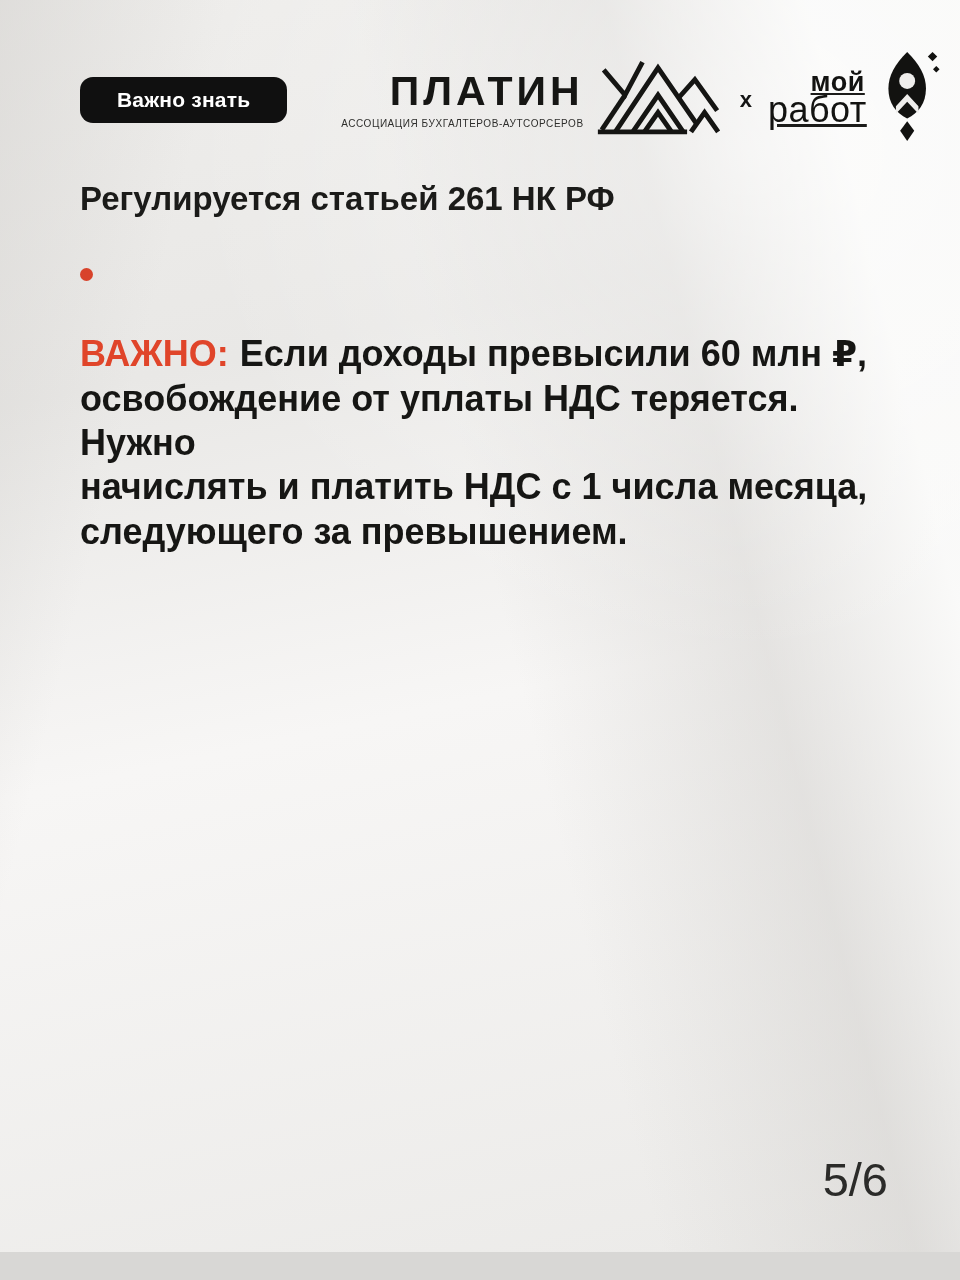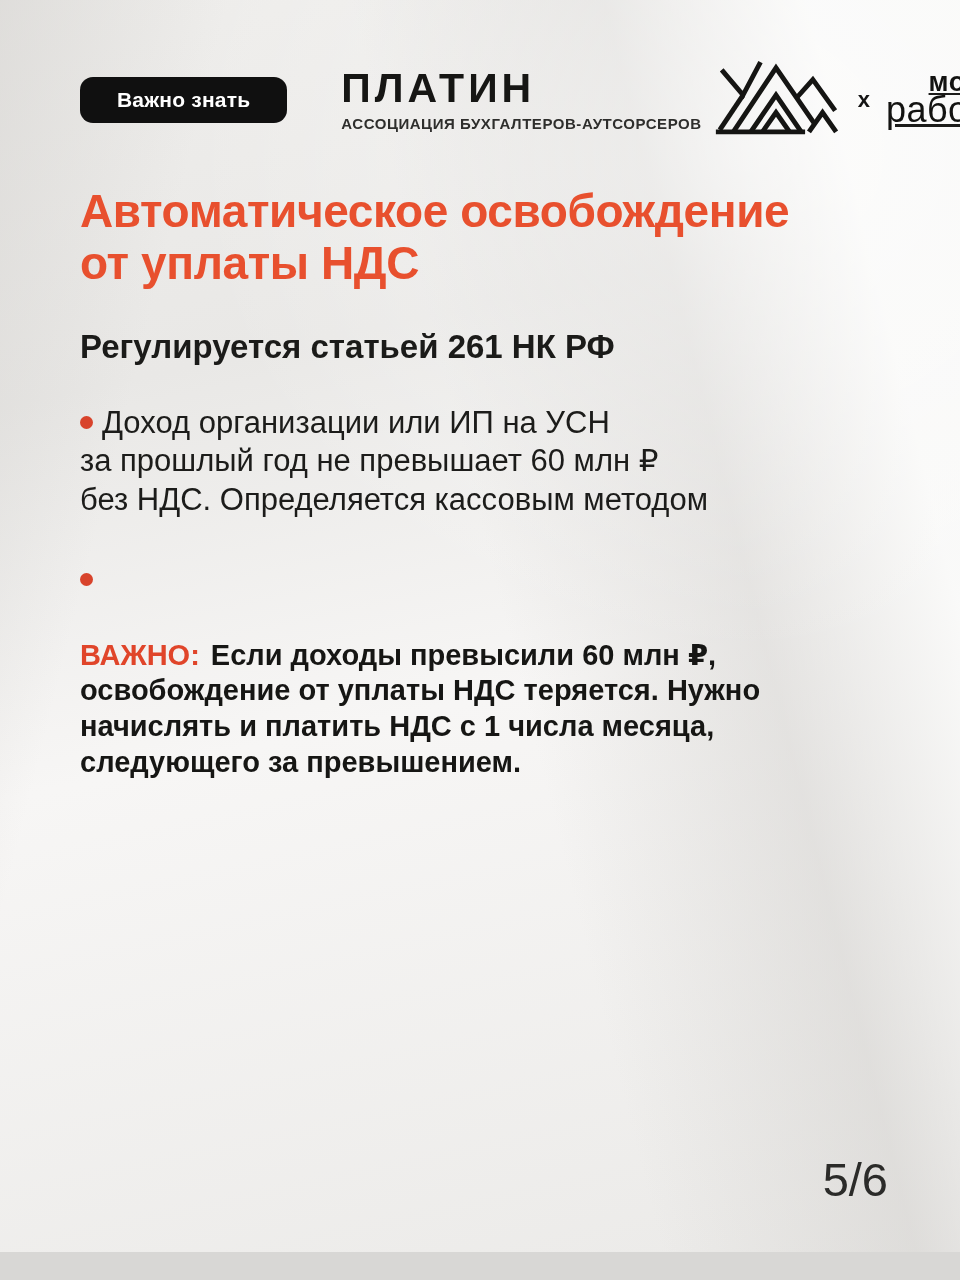--- a/index.html
+++ b/index.html
@@ -33,33 +33,33 @@
     padding: 11px 37px;
     font-size: 21px;
     font-weight: 700;
     letter-spacing: 0.2px;
     white-space: nowrap;
   }
   .platin {
     margin-left: 54px;
     display: flex;
     flex-direction: column;
-    align-items: flex-start;
+    align-items: flex-end;
   }
   .platin-name {
     font-size: 41px;
     font-weight: 600;
     letter-spacing: 4px;
     line-height: 1;
     color: #161614;
   }
   .platin-tagline {
     margin-top: 6px;
-    font-size: 15px;
-    font-weight: 700;
+    font-size: 10px;
+    font-weight: 400;
     letter-spacing: 0.55px;
     color: #2e2e2c;
     white-space: nowrap;
   }
   .mountain { margin-left: 10px; margin-top: -6px; }
   .collab-x {
     margin: 0 16px 0 18px;
     font-size: 22px;
     font-weight: 700;
     color: #141414;
@@ -121,21 +121,21 @@
     width: 13px;
     height: 13px;
     border-radius: 50%;
     background: #d8432b;
     margin-right: 9px;
     transform: translateY(-4px);
   }
 
   .important {
     margin-top: -4px;
-    font-size: 29px;
+    font-size: 36px;
     font-weight: 700;
     line-height: 1.23;
     color: #161614;
   }
   .important-label {
     color: #e0452a;
     margin-right: 11px;
   }
 
   .page-indicator {
@@ -188,29 +188,24 @@
         <circle cx="30" cy="33" r="8.5" fill="#efeeec"></circle>
         <path fill="#efeeec" d="M18 60 L30 47 L42 60 L42 68 L30 55 L18 68 Z"></path>
         <path fill="#121210" d="M30 76 L37.5 86 L30 97 L22.5 86 Z"></path>
         <path fill="#121210" d="M57 2 L62 7 L57 12 L52 7 Z"></path>
         <path fill="#121210" d="M61 17 L64.5 20.5 L61 24 L57.5 20.5 Z"></path>
       </svg>
     </span>
   </div>
 
   <div class="content">
-    <h1 class="title pre">Автоматическое освобождение
-от уплаты НДС</h1>
 
     <h2 class="subtitle">Регулируется статьей 261 НК РФ</h2>
 
     <div class="bullets">
-      <p class="bullet"><span class="dot"></span><span class="pre">Доход организации или ИП на УСН
-за прошлый год не превышает 60 млн ₽
-без НДС. Определяется кассовым методом</span></p>
       <p class="bullet"><span class="dot"></span></p>
     </div>
 
     <p class="important"><span class="important-label">ВАЖНО:</span><span class="pre">Если доходы превысили 60 млн ₽,
 освобождение от уплаты НДС теряется. Нужно
 начислять и платить НДС с 1 числа месяца,
 следующего за превышением.</span></p>
   </div>
 
   <div class="page-indicator">5/6</div>

